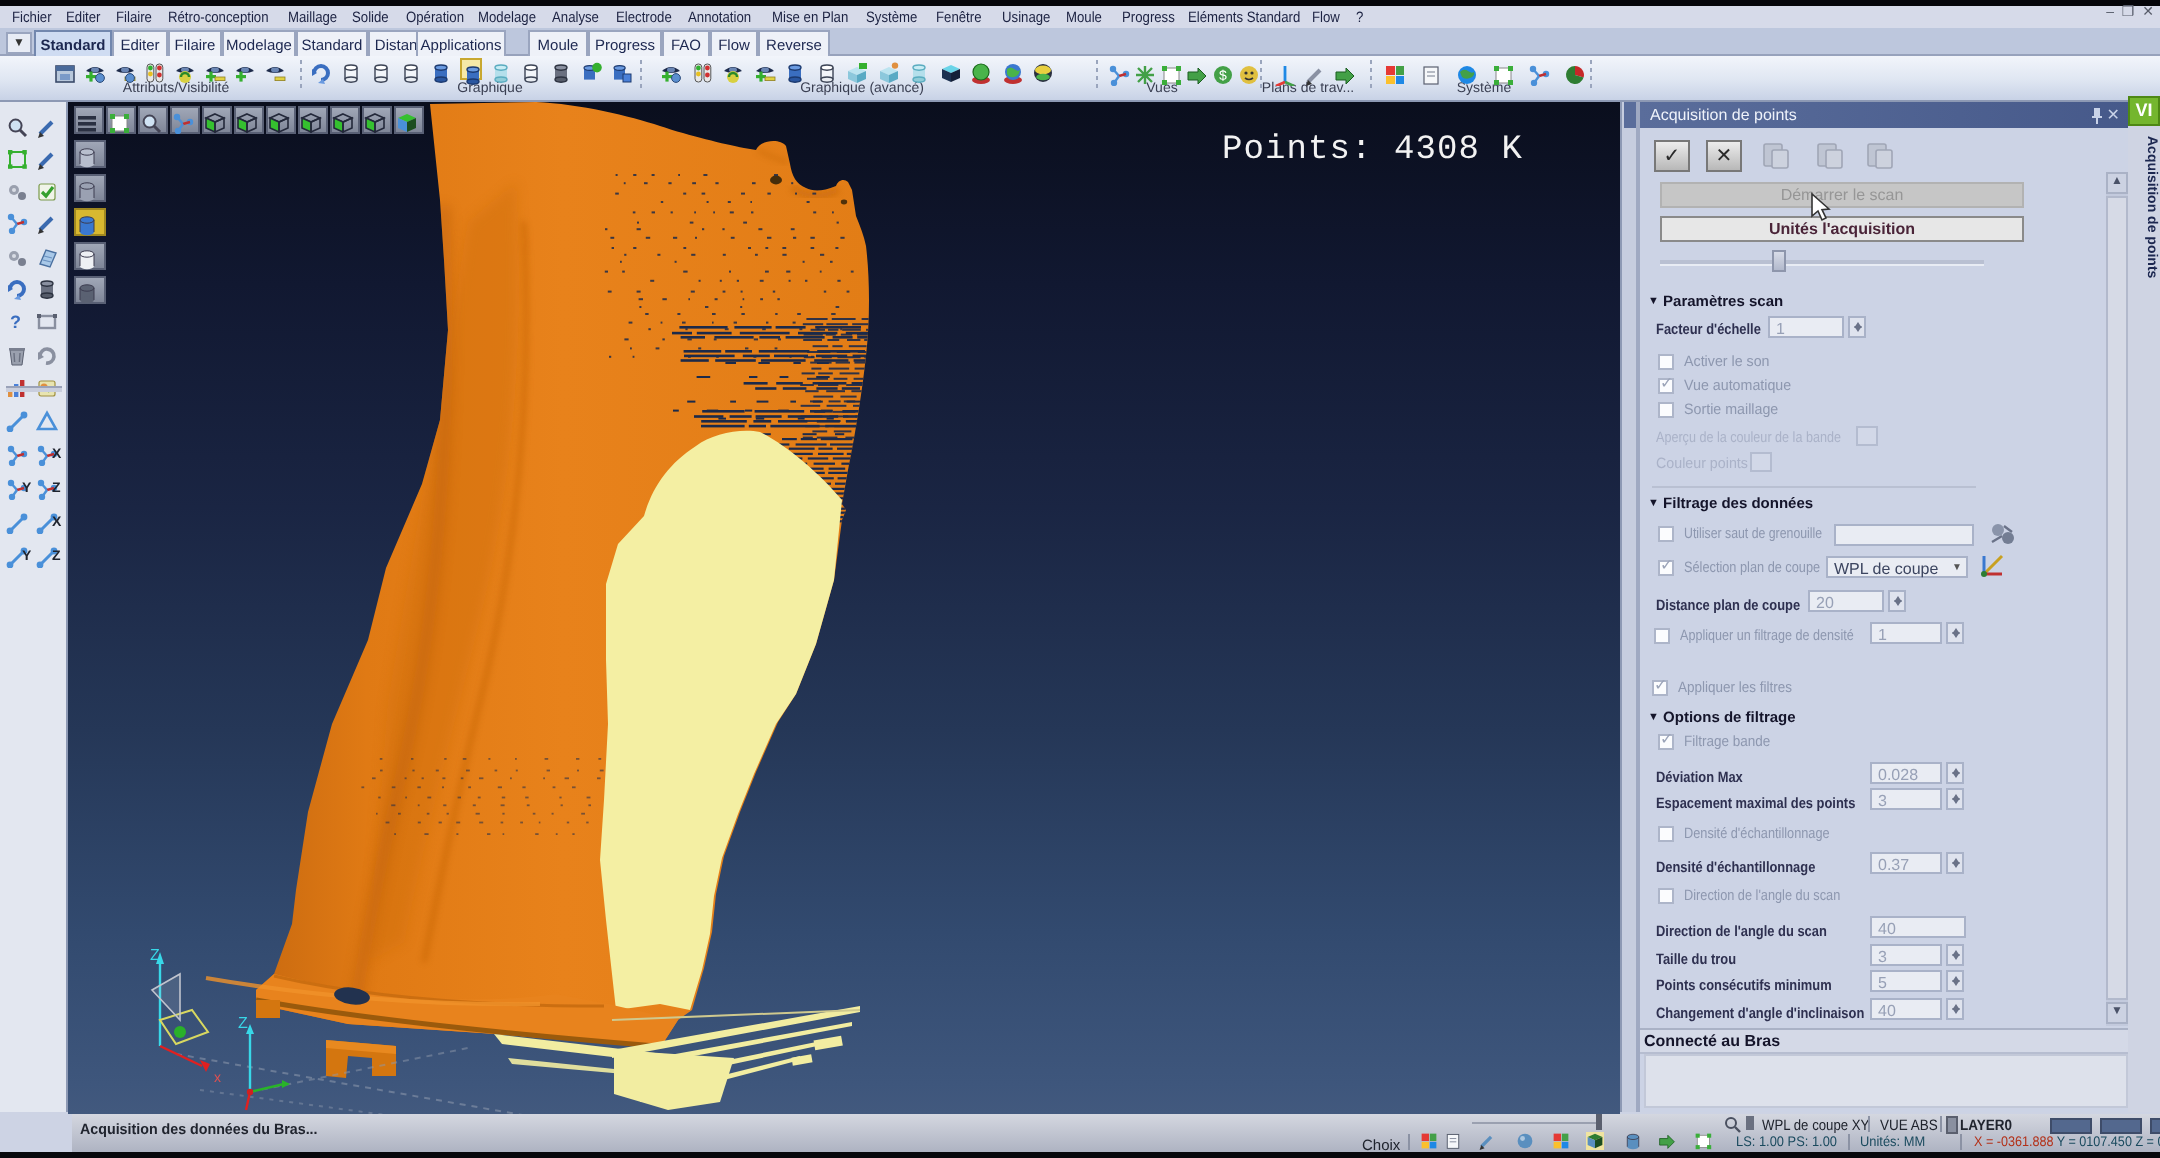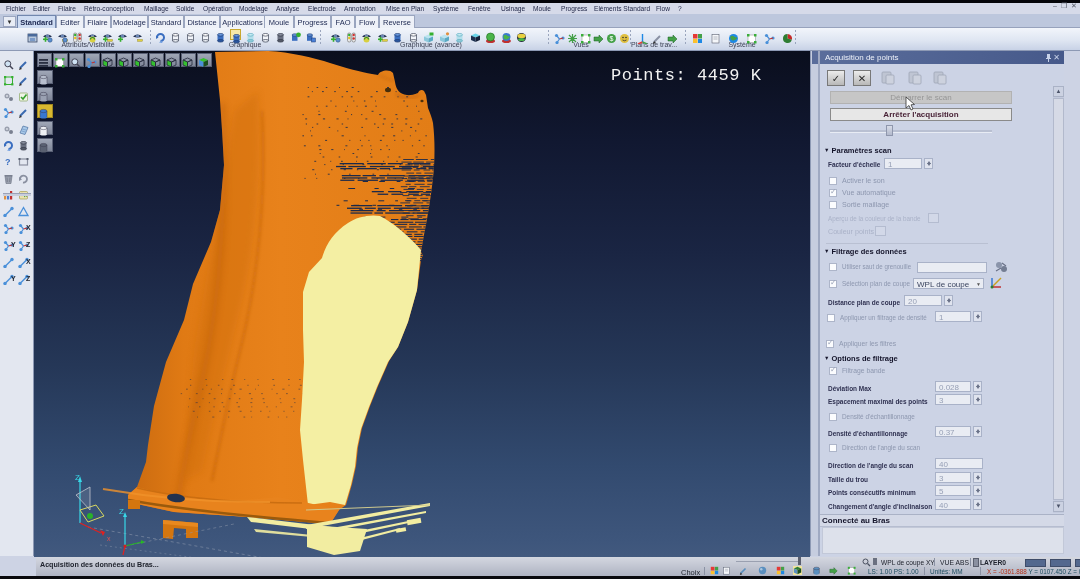--- a/index.html
+++ b/index.html
@@ -52,21 +52,21 @@
     </div>
 <div class="a" style="left:1042px;top:2px;width:36px;height:9px;color:#565b69;font-size:7px;text-align:right;letter-spacing:1px;">– ❐ ✕</div>
 <div class="a" style="left:0;top:14px;width:1080px;height:14px;background:#bdc7dd;border-bottom:1px solid #97a2bc;box-sizing:border-box;"></div>
 <div class="a" style="left:3px;top:16px;width:13px;height:11px;background:#e8ecf5;border:1px solid #9aa5bf;font-size:6px;color:#333;text-align:center;line-height:10px;box-sizing:border-box;">▼</div>
 <div class="tab active" style="left:17px;top:15px;width:39px">Standard</div>
 <div class="tab" style="left:56px;top:15px;width:28px">Editer</div>
 <div class="tab" style="left:84px;top:15px;width:27px">Filaire</div>
 <div class="tab" style="left:111px;top:15px;width:37px">Modelage</div>
 <div class="tab" style="left:148px;top:15px;width:36px">Standard</div>
 <div class="tab" style="left:184px;top:15px;width:36px">Distance</div>
-<div class="tab" style="left:220px;top:15px;width:45px">Applications</div>
+<div class="tab" style="left:208px;top:15px;width:45px">Applications</div>
 <div class="tab" style="left:264px;top:15px;width:30px">Moule</div>
 <div class="tab" style="left:294px;top:15px;width:37px">Progress</div>
 <div class="tab" style="left:331px;top:15px;width:24px">FAO</div>
 <div class="tab" style="left:355px;top:15px;width:24px">Flow</div>
 <div class="tab" style="left:379px;top:15px;width:36px">Reverse</div>
 <div class="a" style="left:0;top:28px;width:1080px;height:23px;background:linear-gradient(180deg,#f2f5fb 0%,#dfe6f2 55%,#c8d2e6 100%);border-bottom:1px solid #8d99b4;box-sizing:border-box;"></div>
 <div class="glabel" style="left:88px;top:41px">Attributs/Visibilité</div>
 <div class="glabel" style="left:245px;top:41px">Graphique</div>
 <div class="glabel" style="left:431px;top:41px">Graphique (avancé)</div>
 <div class="glabel" style="left:581px;top:41px">Vues</div>
@@ -1075,21 +1075,21 @@
 <text x="73" y="490" font-size="7" fill="#e05050" font-family="Liberation Sans">x</text>
 
 <line x1="91" y1="464" x2="91" y2="495" stroke="#38d8e8" stroke-width="1.2"></line>
 <polygon points="89,466 93,466 91,461" fill="#38d8e8"></polygon>
 <text x="85" y="463" font-size="8" fill="#38d8e8" font-family="Liberation Sans">Z</text>
 <line x1="91" y1="495" x2="108" y2="491" stroke="#28b428" stroke-width="1.2"></line>
 <polygon points="107,489 111,491 107,493" fill="#28b428"></polygon>
 <line x1="91" y1="495" x2="89" y2="504" stroke="#e02020" stroke-width="1.2"></line>
 <circle cx="91" cy="495" r="1.6" fill="#d02020"></circle>
 </svg>
-<div class="a" style="left:577px;top:14.5px;color:#f2f2f2;font-family:'Liberation Mono',monospace;font-size:17px;letter-spacing:0.55px;white-space:pre;">Points: 4459 K</div>
+<div class="a" style="left:577px;top:14.5px;color:#f2f2f2;font-family:'Liberation Mono',monospace;font-size:17px;letter-spacing:0.55px;white-space:pre;">Points: 4308 K</div>
 <div class="cubebtn" style="left:3px;top:2px;"><svg width="11" height="11" viewBox="0 0 11 11">
           <rect x="1" y="2" width="9" height="1.8" fill="#2a3042"></rect>
           <rect x="1" y="5" width="9" height="1.8" fill="#2a3042"></rect>
           <rect x="1" y="8" width="9" height="1.8" fill="#2a3042"></rect>
         </svg></div>
 <div class="cubebtn" style="left:19px;top:2px;"><svg width="11" height="11" viewBox="0 0 11 11">
           <rect x="2" y="2" width="7.5" height="7.5" fill="#fff" stroke="#888" stroke-width="0.5"></rect>
           <rect x="1" y="1" width="2.5" height="2.5" fill="#3aae3a"></rect>
           <rect x="8" y="1" width="2.5" height="2.5" fill="#3aae3a"></rect>
           <rect x="1" y="8" width="2.5" height="2.5" fill="#3aae3a"></rect>
@@ -1194,21 +1194,21 @@
         </svg></div>
 <div class="a" style="left:87px;top:20px;width:16px;height:14px;"><svg width="16" height="14" viewBox="0 0 16 14">
           <rect x="2" y="1" width="9" height="11" rx="1" fill="#bfc5d3" stroke="#a0a6b6" stroke-width="0.8"></rect>
           <rect x="6" y="4" width="8" height="9" rx="1" fill="#cdd2de" stroke="#a0a6b6" stroke-width="0.8"></rect>
         </svg></div>
 <div class="a" style="left:112px;top:20px;width:16px;height:14px;"><svg width="16" height="14" viewBox="0 0 16 14">
           <rect x="2" y="1" width="9" height="11" rx="1" fill="#bfc5d3" stroke="#a0a6b6" stroke-width="0.8"></rect>
           <rect x="6" y="4" width="8" height="9" rx="1" fill="#cdd2de" stroke="#a0a6b6" stroke-width="0.8"></rect>
         </svg></div>
 <div class="a" style="left:10px;top:40px;width:182px;height:13px;background:#c6c6c6;border:1px solid #b2b2b2;box-sizing:border-box;color:#969696;font-size:8px;text-align:center;line-height:11px;">Démarrer le scan</div>
-<div class="a" style="left:10px;top:57px;width:182px;height:13px;background:#e7e7e7;border:1px solid #8a8a8a;box-sizing:border-box;color:#4a2438;font-size:8px;font-weight:bold;text-align:center;line-height:11px;">Arrêter l'acquisition</div>
+<div class="a" style="left:10px;top:57px;width:182px;height:13px;background:#e7e7e7;border:1px solid #8a8a8a;box-sizing:border-box;color:#4a2438;font-size:8px;font-weight:bold;text-align:center;line-height:11px;">Unités l'acquisition</div>
 <svg class="a" style="left:84px;top:45px" width="12" height="16" viewBox="0 0 12 16">
         <path d="M2 1 L2 12 L5 9.5 L7 14 L9 13 L7 8.8 L10.5 8.5 Z" fill="#fff" stroke="#333" stroke-width="0.8"></path>
       </svg>
 <div class="a" style="left:10px;top:79px;width:162px;height:2px;background:#b9c0d2;border-bottom:1px solid #e8ecf4;"></div>
 <div class="a" style="left:66px;top:74px;width:7px;height:11px;background:linear-gradient(180deg,#d8dce8,#b2b9cc);border:1px solid #8e96ac;box-sizing:border-box;"></div>
 <div class="sect" style="left:4px;top:95px;"><span style="font-size:5.5px;vertical-align:1px;">▼</span> Paramètres scan</div>
 <div class="pen" style="left:8px;top:109px;">Facteur d'échelle</div>
 <div class="fld" style="left:64px;top:107px;width:38px;">1</div>
 <div class="spin" style="left:104px;top:107px;"></div>
 <div class="cb" style="left:9px;top:126px;"></div>
@@ -1286,20 +1286,24 @@
 <div class="spin" style="left:153px;top:448px;"></div>
 <div class="a" style="left:0;top:463px;width:246px;height:13px;background:#d4d9e7;border-top:1px solid #aab2c6;border-bottom:1px solid #b6bdd0;box-sizing:border-box;">
         <span style="position:absolute;left:2px;top:1px;font-size:8px;font-weight:bold;color:#14142a;">Connecté au Bras</span>
       </div>
 <div class="a" style="left:2px;top:476px;width:242px;height:27px;background:#dde1eb;border:1px solid #c2c8d8;box-sizing:border-box;"></div>
 <div class="a" style="left:233px;top:35px;width:11px;height:427px;background:#c3cadd;"></div>
 <div class="a" style="left:233px;top:35px;width:11px;height:11px;background:#ccd2e2;border:1px solid #aab2c6;box-sizing:border-box;text-align:center;line-height:9px;font-size:6px;color:#4a5268;">▲</div>
 <div class="a" style="left:233px;top:450px;width:11px;height:11px;background:#ccd2e2;border:1px solid #aab2c6;box-sizing:border-box;text-align:center;line-height:9px;font-size:6px;color:#4a5268;">▼</div>
 <div class="a" style="left:233px;top:47px;width:11px;height:402px;background:#d6dae6;border:1px solid #b2b9cc;box-sizing:border-box;"></div>
 </div>
+<div class="a" style="left:1064px;top:51px;width:16px;height:505px;background:#cfd4e3;">
+<div class="a" style="left:0px;top:-3px;width:16px;height:15px;background:#74b62e;border:1px solid #4e8814;color:#fff;font-weight:bold;font-size:9px;text-align:center;line-height:13px;box-sizing:border-box;">VI</div>
+<div class="a" style="left:3px;top:17px;width:12px;height:130px;color:#1c2750;font-size:7px;font-weight:bold;writing-mode:vertical-rl;letter-spacing:0;">Acquisition de points</div>
+</div>
 <div class="a" style="left:0;top:557px;width:1080px;height:19px;background:linear-gradient(180deg,#d4d7e0,#aeb3c2);font-size:8px;color:#20242e;margin-left:36px;">
 <div class="a" style="left:4px;top:3px;font-weight:bold;font-size:7.5px;color:#20242e;transform:scaleX(0.95);transform-origin:left;">Acquisition des données du Bras...</div>
 <div class="a" style="left:700px;top:4px;width:64px;height:1px;background:#9aa0b0;"></div>
 <div class="a" style="left:762px;top:0px;width:3px;height:8px;background:#5a5f6e;"></div>
 <svg class="a" style="left:826px;top:1px" width="9" height="9" viewBox="0 0 9 9">
         <circle cx="3.5" cy="3.5" r="2.5" fill="none" stroke="#4a5060" stroke-width="1"></circle>
         <line x1="5.5" y1="5.5" x2="8" y2="8" stroke="#4a5060" stroke-width="1.2"></line>
       </svg>
 <div class="a" style="left:837px;top:1px;width:4px;height:7px;background:#6a7080;"></div>
 <div class="a" style="left:845px;top:1px;font-size:7.5px;transform:scaleX(0.88);transform-origin:left;">WPL de coupe XY</div>

